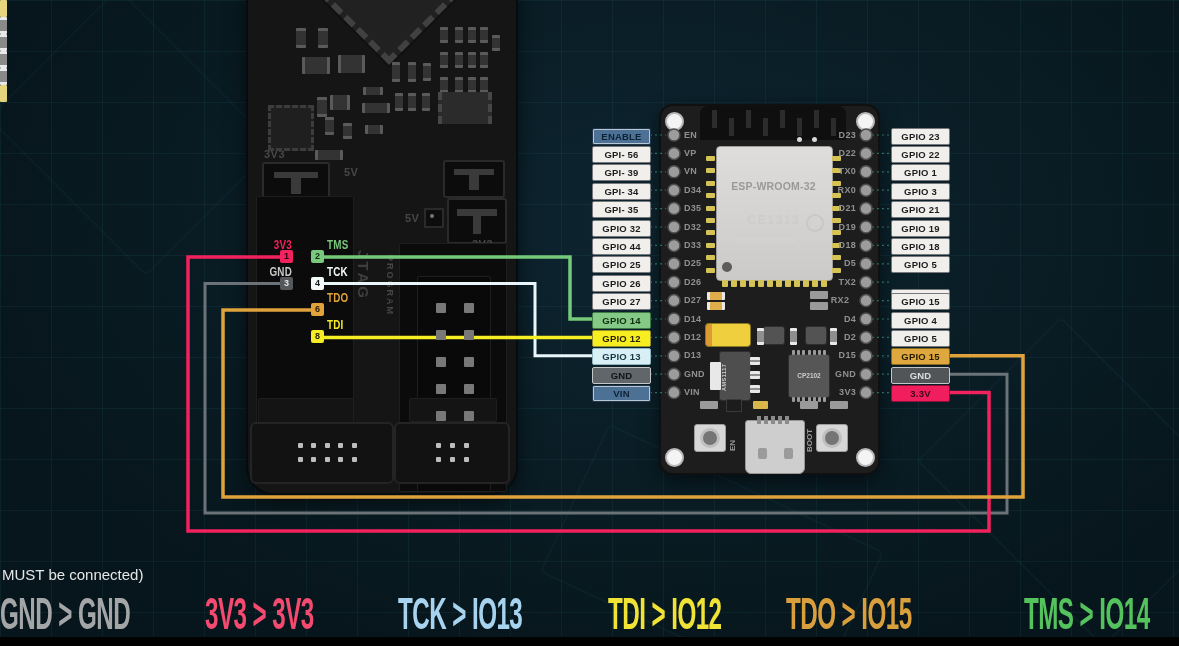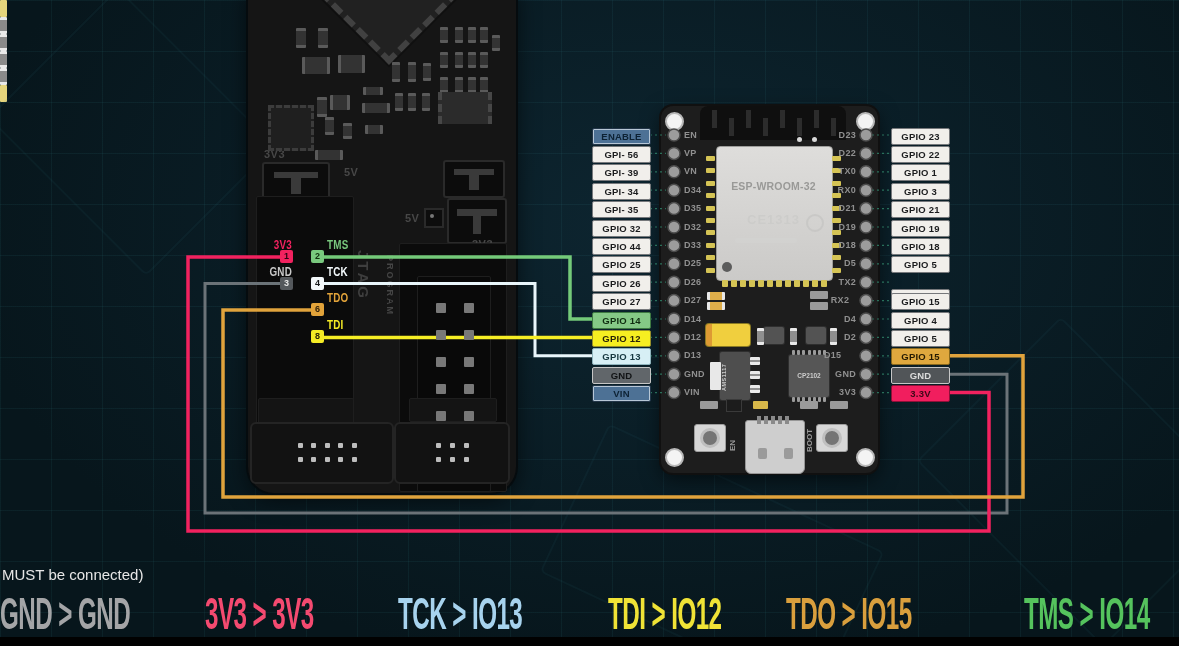--- a/index.html
+++ b/index.html
@@ -420,21 +420,21 @@
       <div class="pbox white" style="left:891px;top:311.5px;">GPIO 4</div>
       <div class="pname" style="left:684px;top:313.5px;width:30px;">D14</div>
       <div class="pname" style="left:824px;top:313.5px;width:32px;text-align:right;">D4</div>
       <div class="pbox yellow" style="left:592px;top:329.9px;">GPIO 12</div>
       <div class="pbox white" style="left:891px;top:329.9px;">GPIO 5</div>
       <div class="pname" style="left:684px;top:331.9px;width:30px;">D12</div>
       <div class="pname" style="left:824px;top:331.9px;width:32px;text-align:right;">D2</div>
       <div class="pbox cyan" style="left:592px;top:348.29999999999995px;">GPIO 13</div>
       <div class="pbox amber" style="left:891px;top:348.29999999999995px;">GPIO 15</div>
       <div class="pname" style="left:684px;top:350.29999999999995px;width:30px;">D13</div>
-      <div class="pname" style="left:824px;top:350.29999999999995px;width:32px;">D15</div>
+      <div class="pname" style="left:824px;top:350.29999999999995px;width:32px;text-align:right;">D15</div>
       <div class="pbox gnd" style="left:592px;top:366.7px;">GND</div>
       <div class="pbox gnd2" style="left:891px;top:366.7px;">GND</div>
       <div class="pname" style="left:684px;top:368.7px;width:30px;">GND</div>
       <div class="pname" style="left:824px;top:368.7px;width:32px;text-align:right;">GND</div>
       <div class="pbox blue" style="left:592px;top:385.09999999999997px;">VIN</div>
       <div class="pbox pink" style="left:891px;top:385.09999999999997px;">3.3V</div>
       <div class="pname" style="left:684px;top:387.09999999999997px;width:30px;">VIN</div>
       <div class="pname" style="left:824px;top:387.09999999999997px;width:32px;text-align:right;">3V3</div>
       <div class="jnum" style="left:280px;top:250px;background:#f2225f;color:#2b0513;">1</div>
       <div class="jsig" style="color: rgb(242, 34, 95); top: 238px; left: 252px; width: 40px; text-align: right; transform: scaleX(0.82); transform-origin: right top;">3V3</div>

